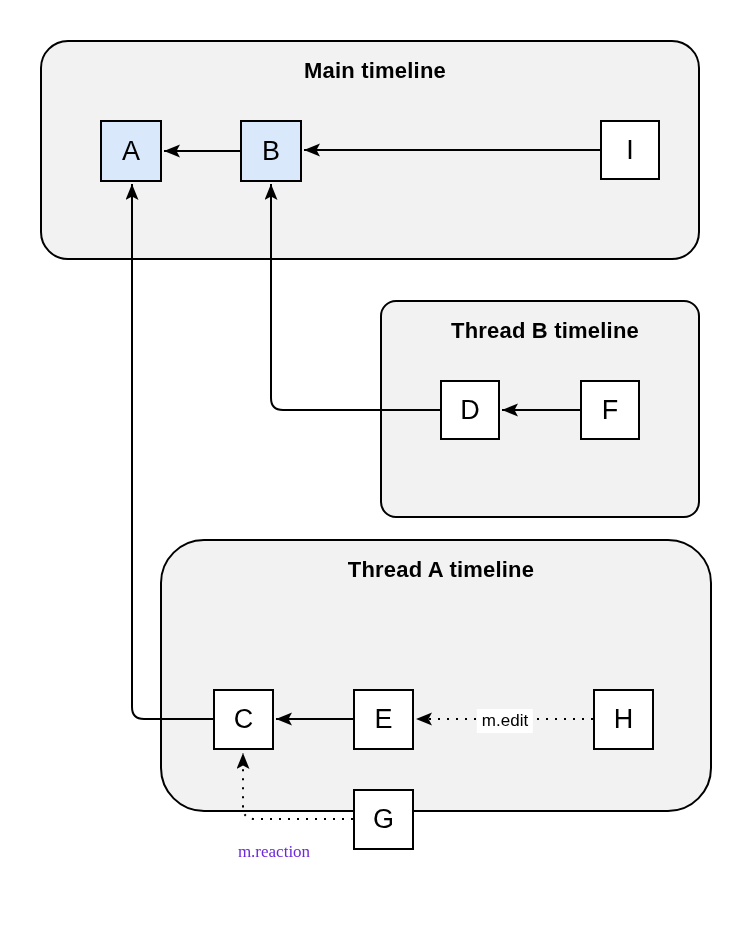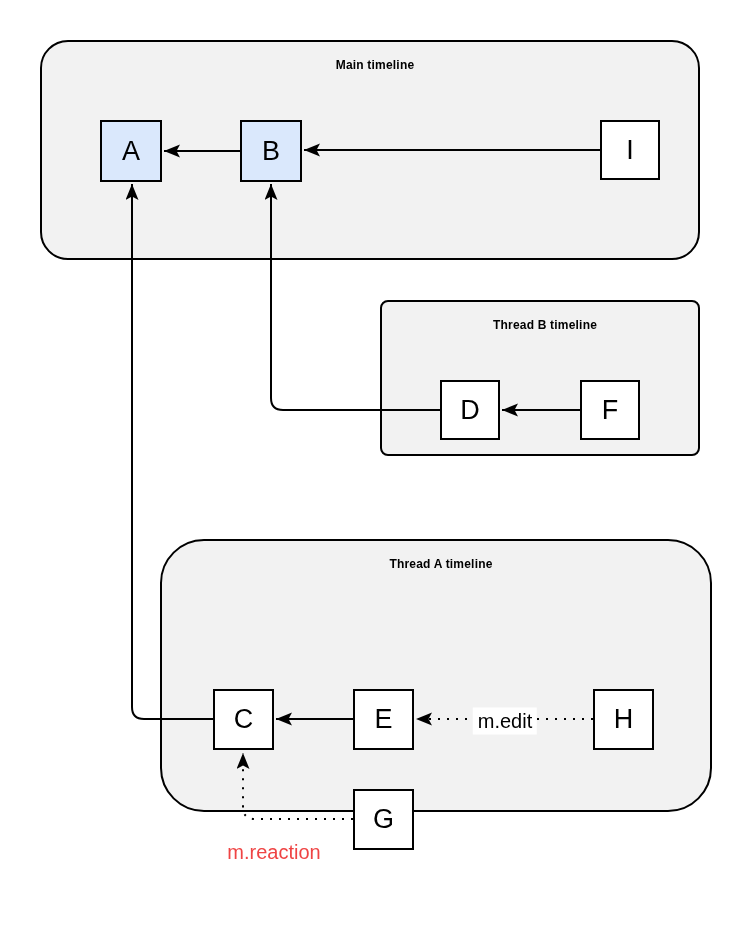--- a/index.html
+++ b/index.html
@@ -12,51 +12,51 @@
   .layer { position: absolute; left: 0; top: 0; width: 100%; height: 100%; }
   .container {
     position: absolute;
     border: 2px solid #000;
     box-sizing: border-box;
   }
   .container-title {
     position: absolute; top: 16px; left: 10px; right: 0;
     text-align: center;
     font-weight: bold;
-    font-size: 12px;
+    font-size: 22px;
     letter-spacing: 0.2px;
   }
   .node {
     position: absolute;
     border: 2px solid #000;
     box-sizing: border-box;
     display: flex; align-items: center; justify-content: center;
     font-size: 27px;
     line-height: 1;
   }
   svg.edge-layer { position: absolute; left: 0; top: 0; }
   path.edge { fill: none; stroke-width: 2px; }
   path.edge.dotted { stroke-dasharray: 2 7; }
   .edge-label {
     position: absolute;
     transform: translate(-50%, -50%);
-    font-size: 20px;
+    font-size: 17px;
     padding: 2px 5px;
     white-space: nowrap;
   }
 </style>
 </head>
 <body style="background: rgb(255, 255, 255);">
 
 <div class="canvas">
   <div class="layer" id="containers-layer">
       <div class="container" style="left: 40px; top: 40px; width: 660px; height: 220px; border-radius: 28px; background: rgb(242, 242, 242); border-color: rgb(0, 0, 0);">
         <div class="container-title" style="color: rgb(0, 0, 0);">Main timeline</div>
       </div>
-      <div class="container" style="left: 380px; top: 300px; width: 320px; height: 156px; border-radius: 8px; background: rgb(242, 242, 242); border-color: rgb(0, 0, 0);">
+      <div class="container" style="left: 380px; top: 300px; width: 320px; height: 218px; border-radius: 16px; background: rgb(242, 242, 242); border-color: rgb(0, 0, 0);">
         <div class="container-title" style="color: rgb(0, 0, 0);">Thread B timeline</div>
       </div>
       <div class="container" style="left: 160px; top: 539px; width: 552px; height: 273px; border-radius: 44px; background: rgb(242, 242, 242); border-color: rgb(0, 0, 0);">
         <div class="container-title" style="color: rgb(0, 0, 0);">Thread A timeline</div>
       </div>
     </div>
   <svg class="edge-layer" id="edge-layer" xmlns="http://www.w3.org/2000/svg" width="756" height="942" viewBox="0 0 756 942">
     <defs>
       <marker id="arrowhead" markerWidth="18" markerHeight="14" refX="16" refY="6.5" orient="auto" markerUnits="userSpaceOnUse">
         <path d="M 0 0 L 16 6.5 L 0 13 L 3.5 6.5 Z" fill="#000000"></path>
@@ -79,15 +79,15 @@
       <div class="node" style="left: 600px; top: 120px; width: 60px; height: 60px; background: rgb(255, 255, 255); border-color: rgb(0, 0, 0); color: rgb(0, 0, 0);">I</div>
       <div class="node" style="left: 440px; top: 380px; width: 60px; height: 60px; background: rgb(255, 255, 255); border-color: rgb(0, 0, 0); color: rgb(0, 0, 0);">D</div>
       <div class="node" style="left: 580px; top: 380px; width: 60px; height: 60px; background: rgb(255, 255, 255); border-color: rgb(0, 0, 0); color: rgb(0, 0, 0);">F</div>
       <div class="node" style="left: 213px; top: 689px; width: 61px; height: 61px; background: rgb(255, 255, 255); border-color: rgb(0, 0, 0); color: rgb(0, 0, 0);">C</div>
       <div class="node" style="left: 353px; top: 689px; width: 61px; height: 61px; background: rgb(255, 255, 255); border-color: rgb(0, 0, 0); color: rgb(0, 0, 0);">E</div>
       <div class="node" style="left: 593px; top: 689px; width: 61px; height: 61px; background: rgb(255, 255, 255); border-color: rgb(0, 0, 0); color: rgb(0, 0, 0);">H</div>
       <div class="node" style="left: 353px; top: 789px; width: 61px; height: 61px; background: rgb(255, 255, 255); border-color: rgb(0, 0, 0); color: rgb(0, 0, 0);">G</div>
     </div>
   <div class="layer" id="edge-labels-layer">
       <div class="edge-label" style="left: 505px; top: 721px; background: rgb(255, 255, 255); color: rgb(0, 0, 0);">m.edit</div>
-      <div class="edge-label" style="left: 274px; top: 852px; background: rgb(255, 255, 255); color: #ef4444;">m.reaction</div>
+      <div class="edge-label" style="left: 274px; top: 852px; background: rgb(255, 255, 255); color: #6d28d9; font-family: Liberation Serif, serif;">m.reaction</div>
     </div>
 </div>
 
 </body></html>

